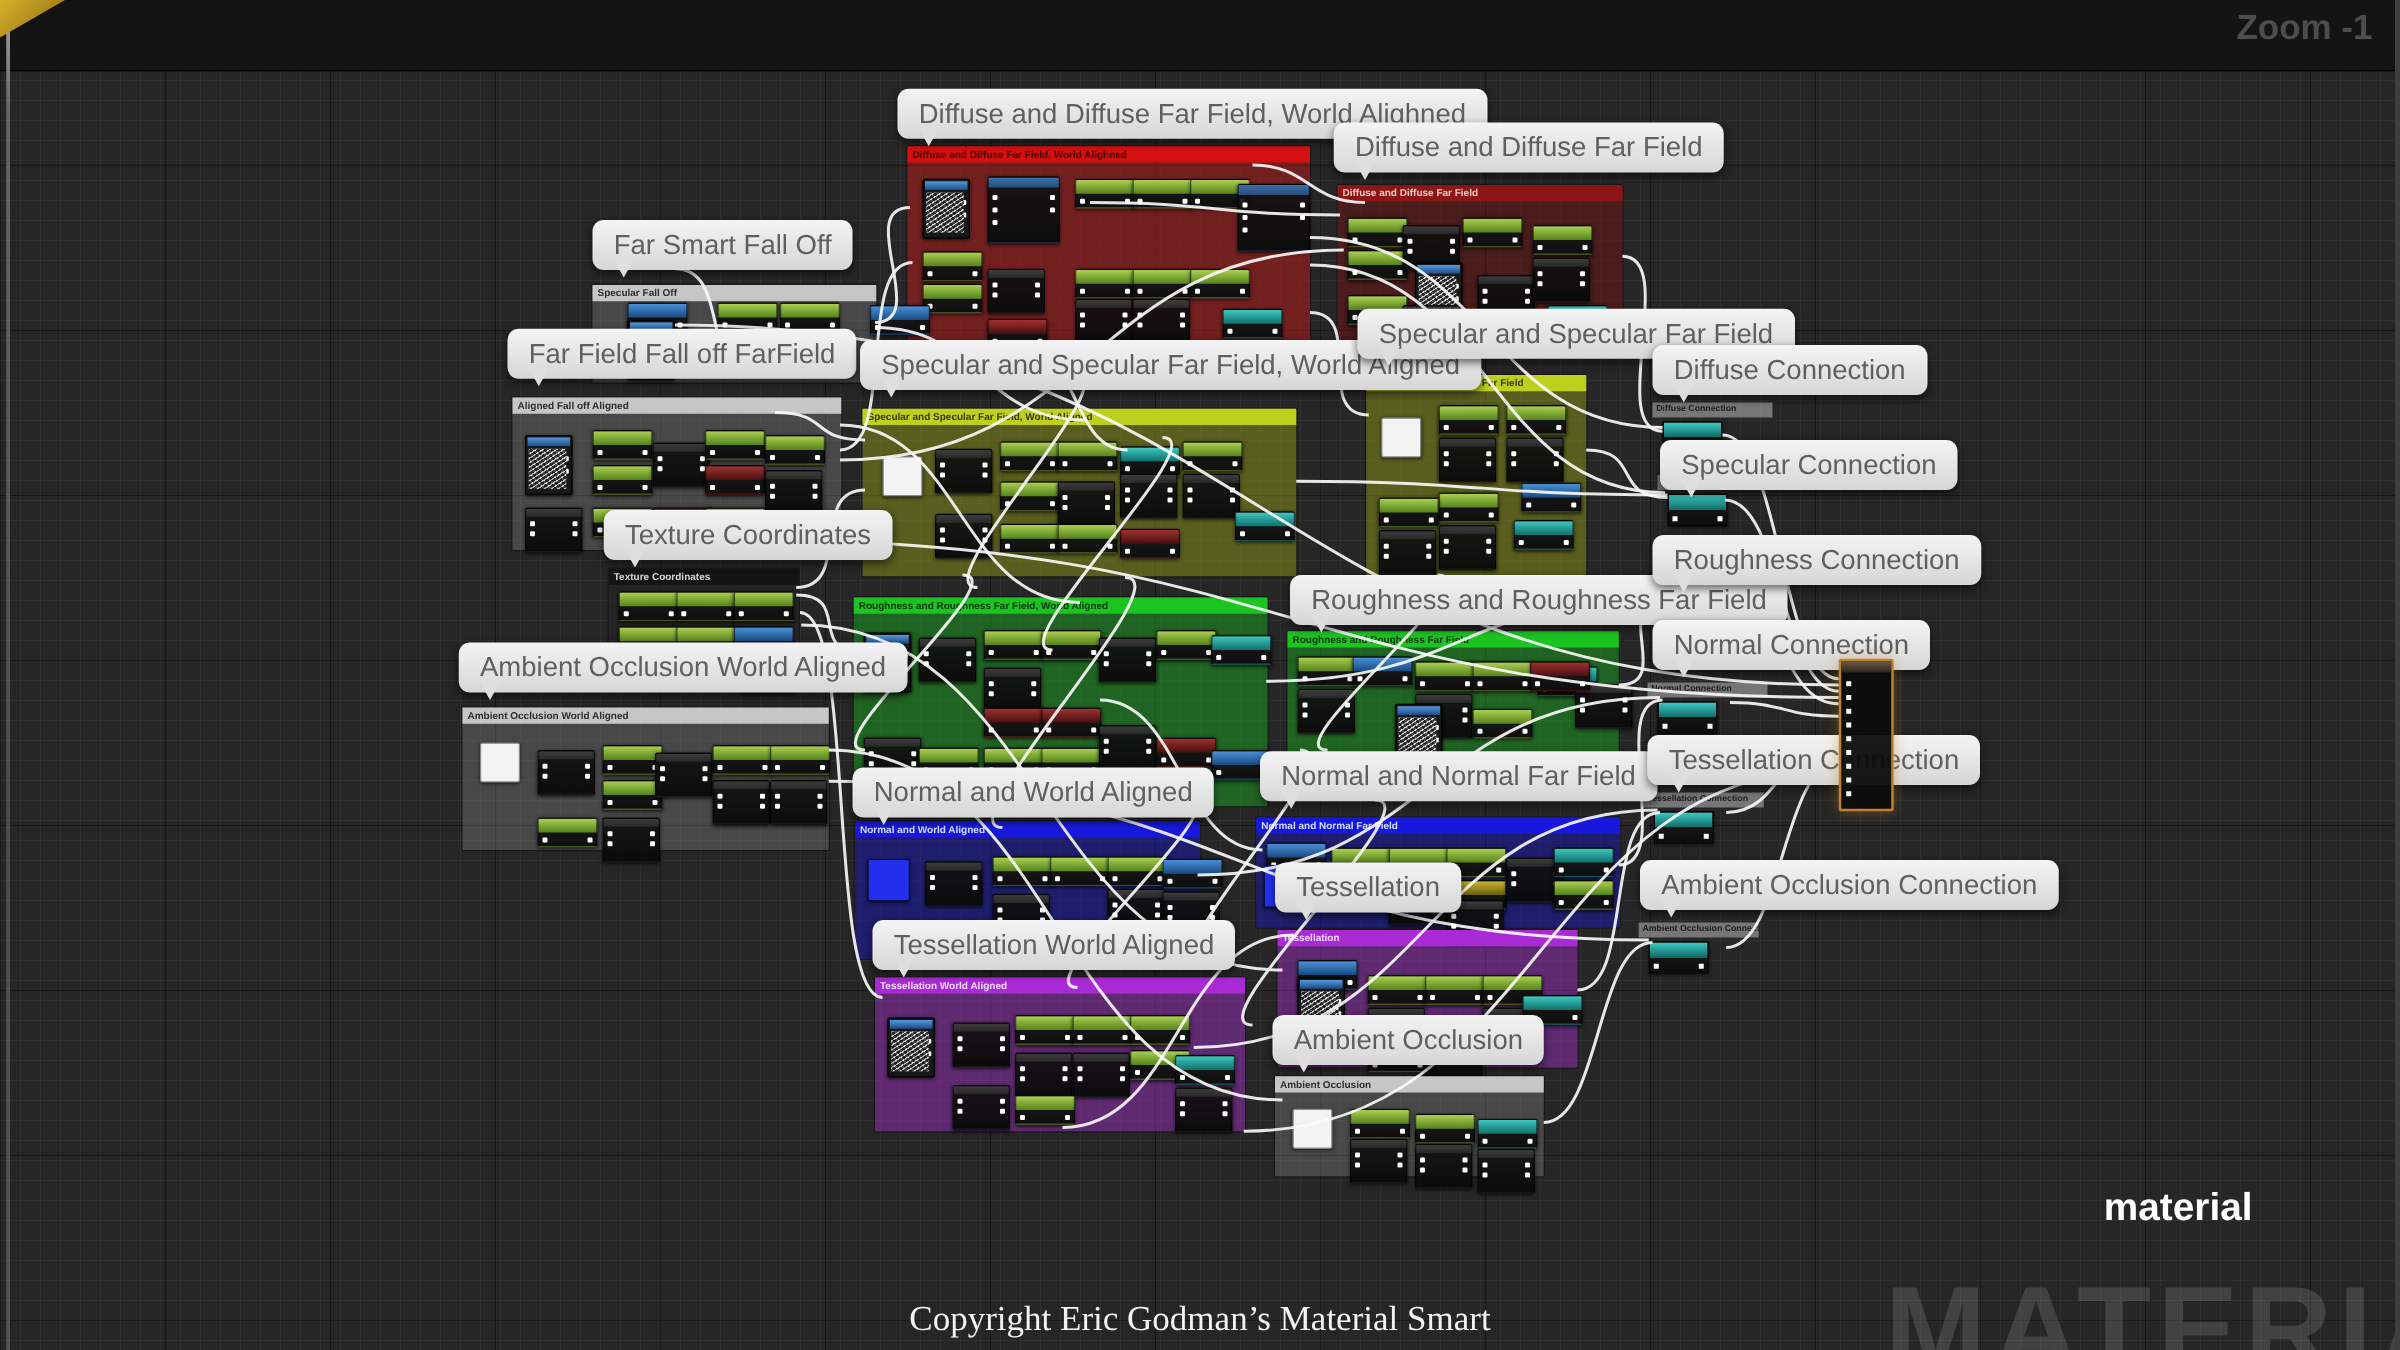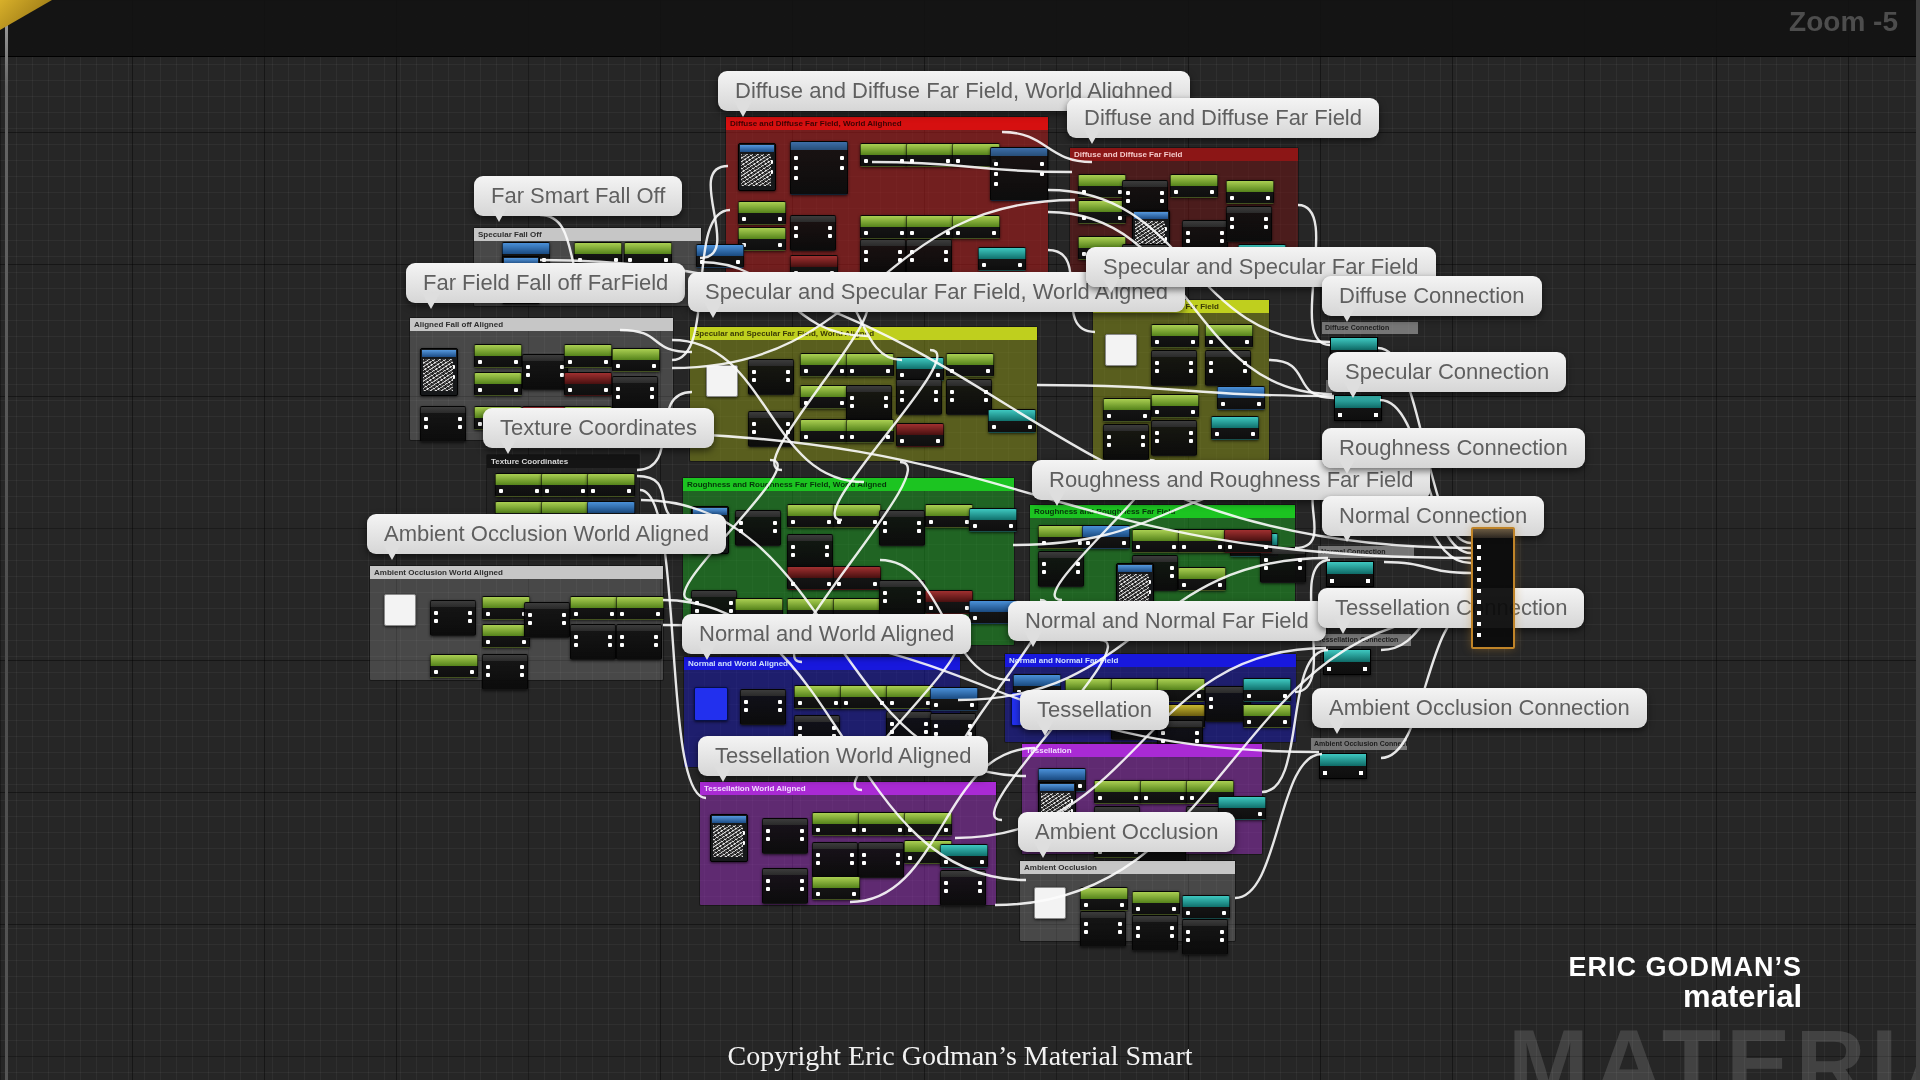--- a/index.html
+++ b/index.html
@@ -764,27 +764,26 @@
       <div class="mbar">
         <i></i>
       </div>
     </div>
     <div class="" id="outnode" style="left: 1471px; top: 527px; width: 40px; height: 118px;">
       <i></i>
     </div>
   </div>
 
 <div id="titlebar">
-  <div id="zoomlbl">Zoom -5</div>
+  <div id="zoomlbl">Zoom -1</div>
 </div>
 
 <div id="edge-left"></div>
 <div id="edge-right"></div>
 <div id="corner-gold"></div>
 
 <div id="brand">
-  <div class="b-top">ERIC GODMAN’S</div>
   <div class="b-bottom">
     <span class="b-small">material</span>
   </div>
 </div>
 <div id="bigword">MATERIAL</div>
 <div id="copyright">Copyright Eric Godman’s Material Smart</div>
 
 </body></html>

